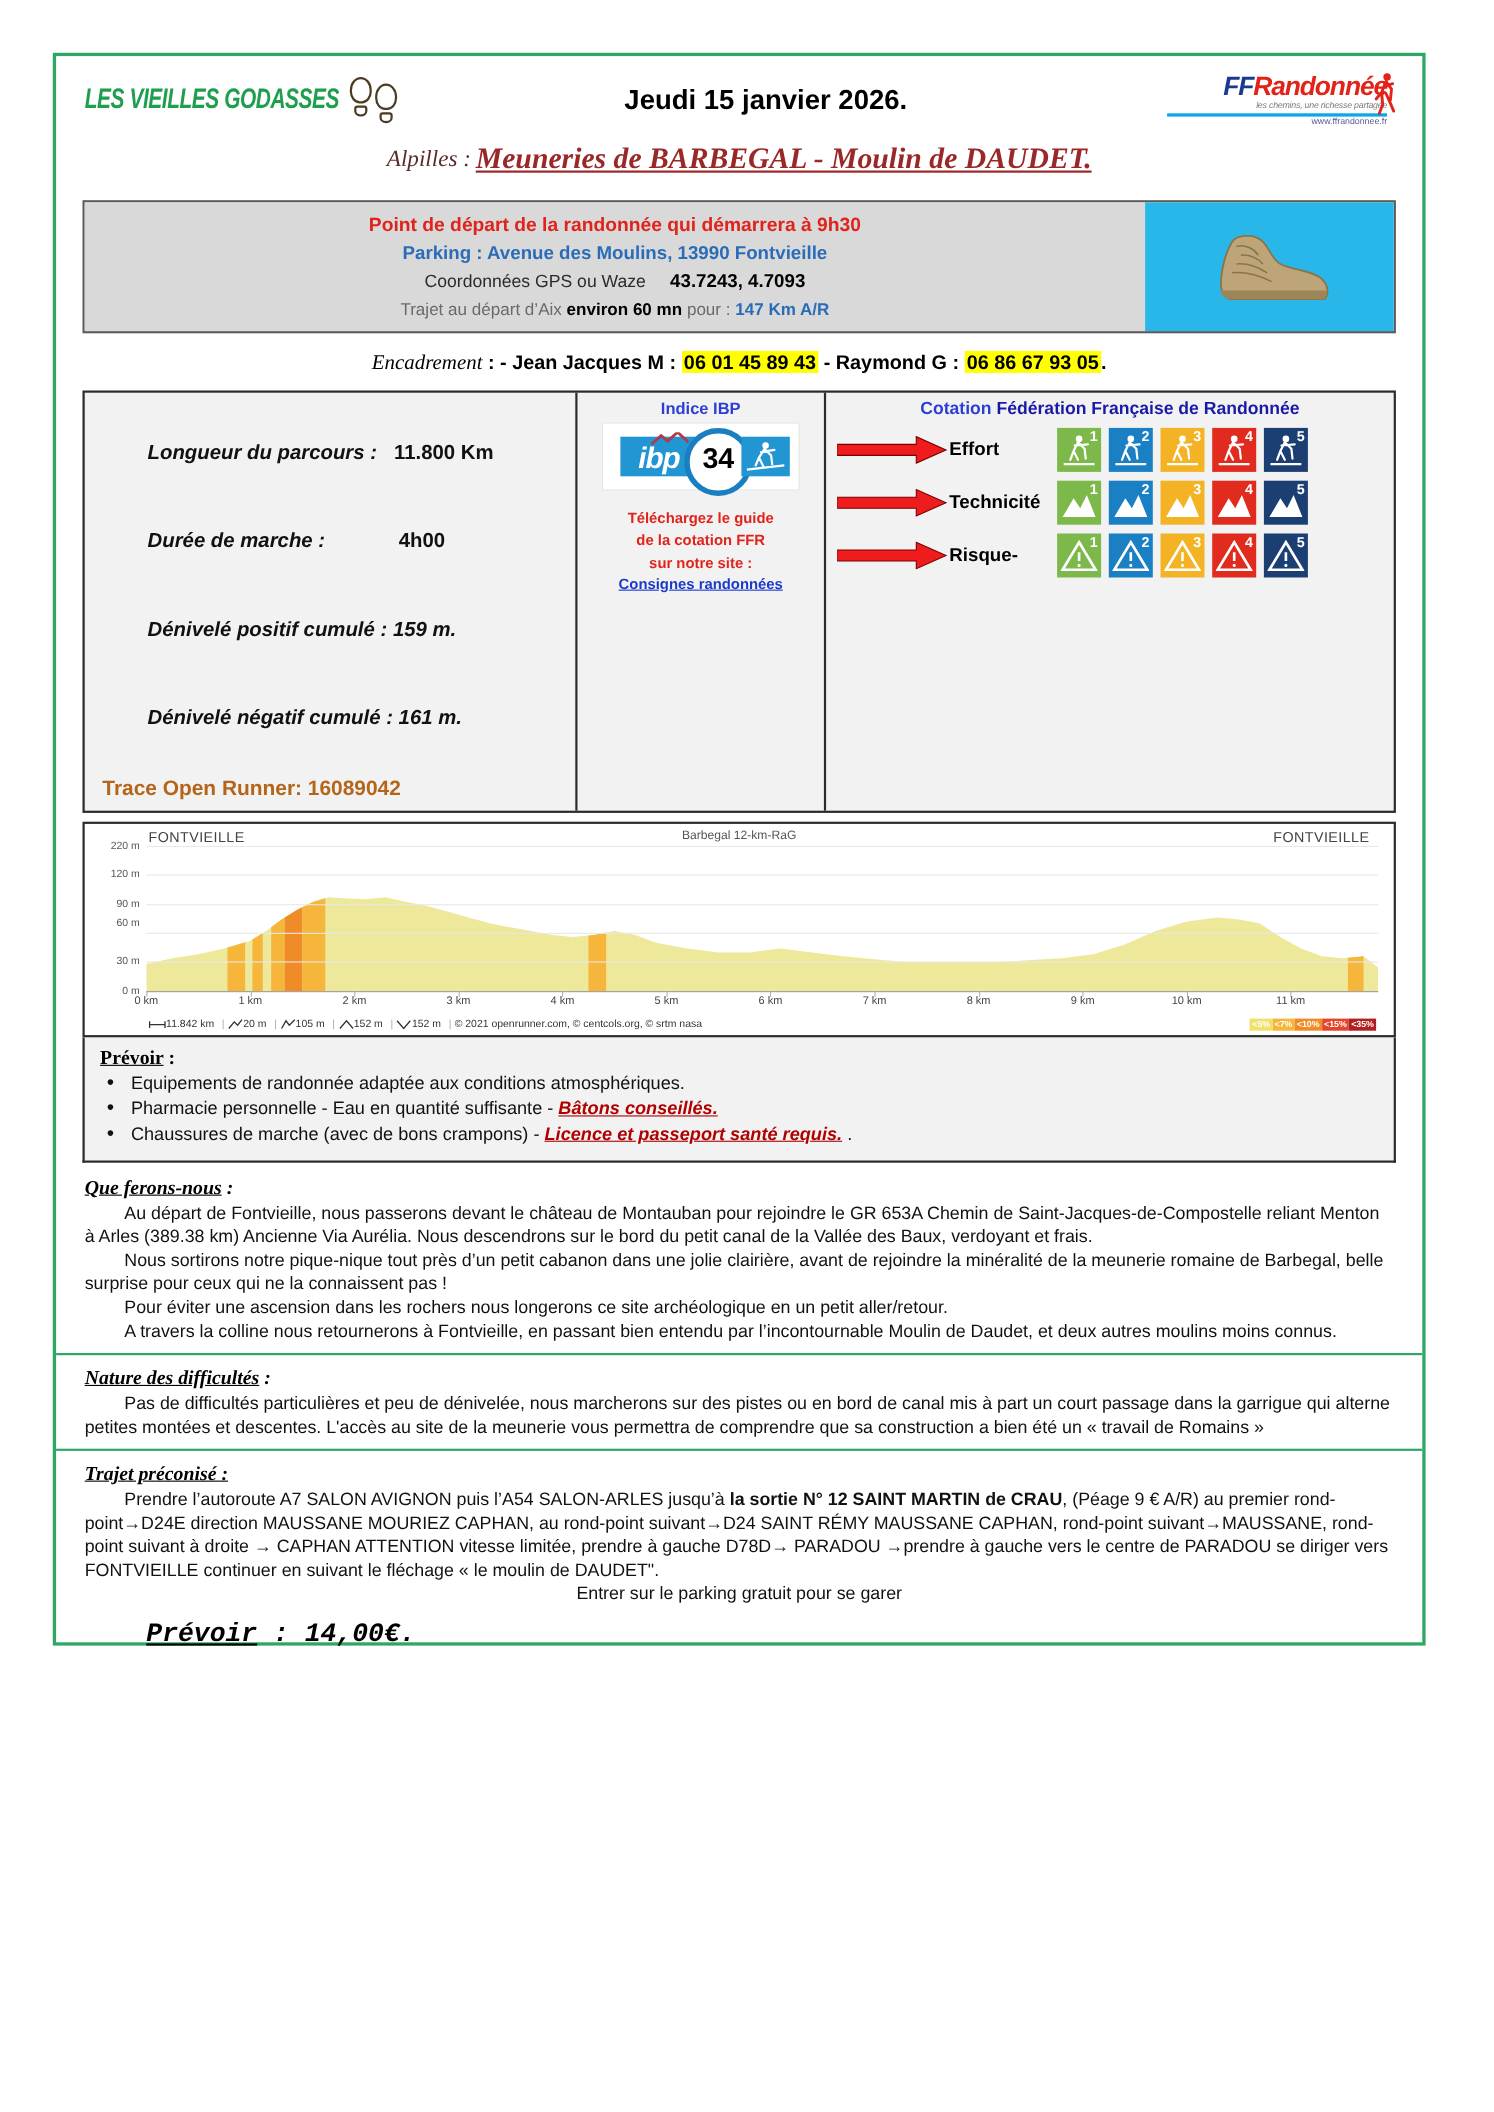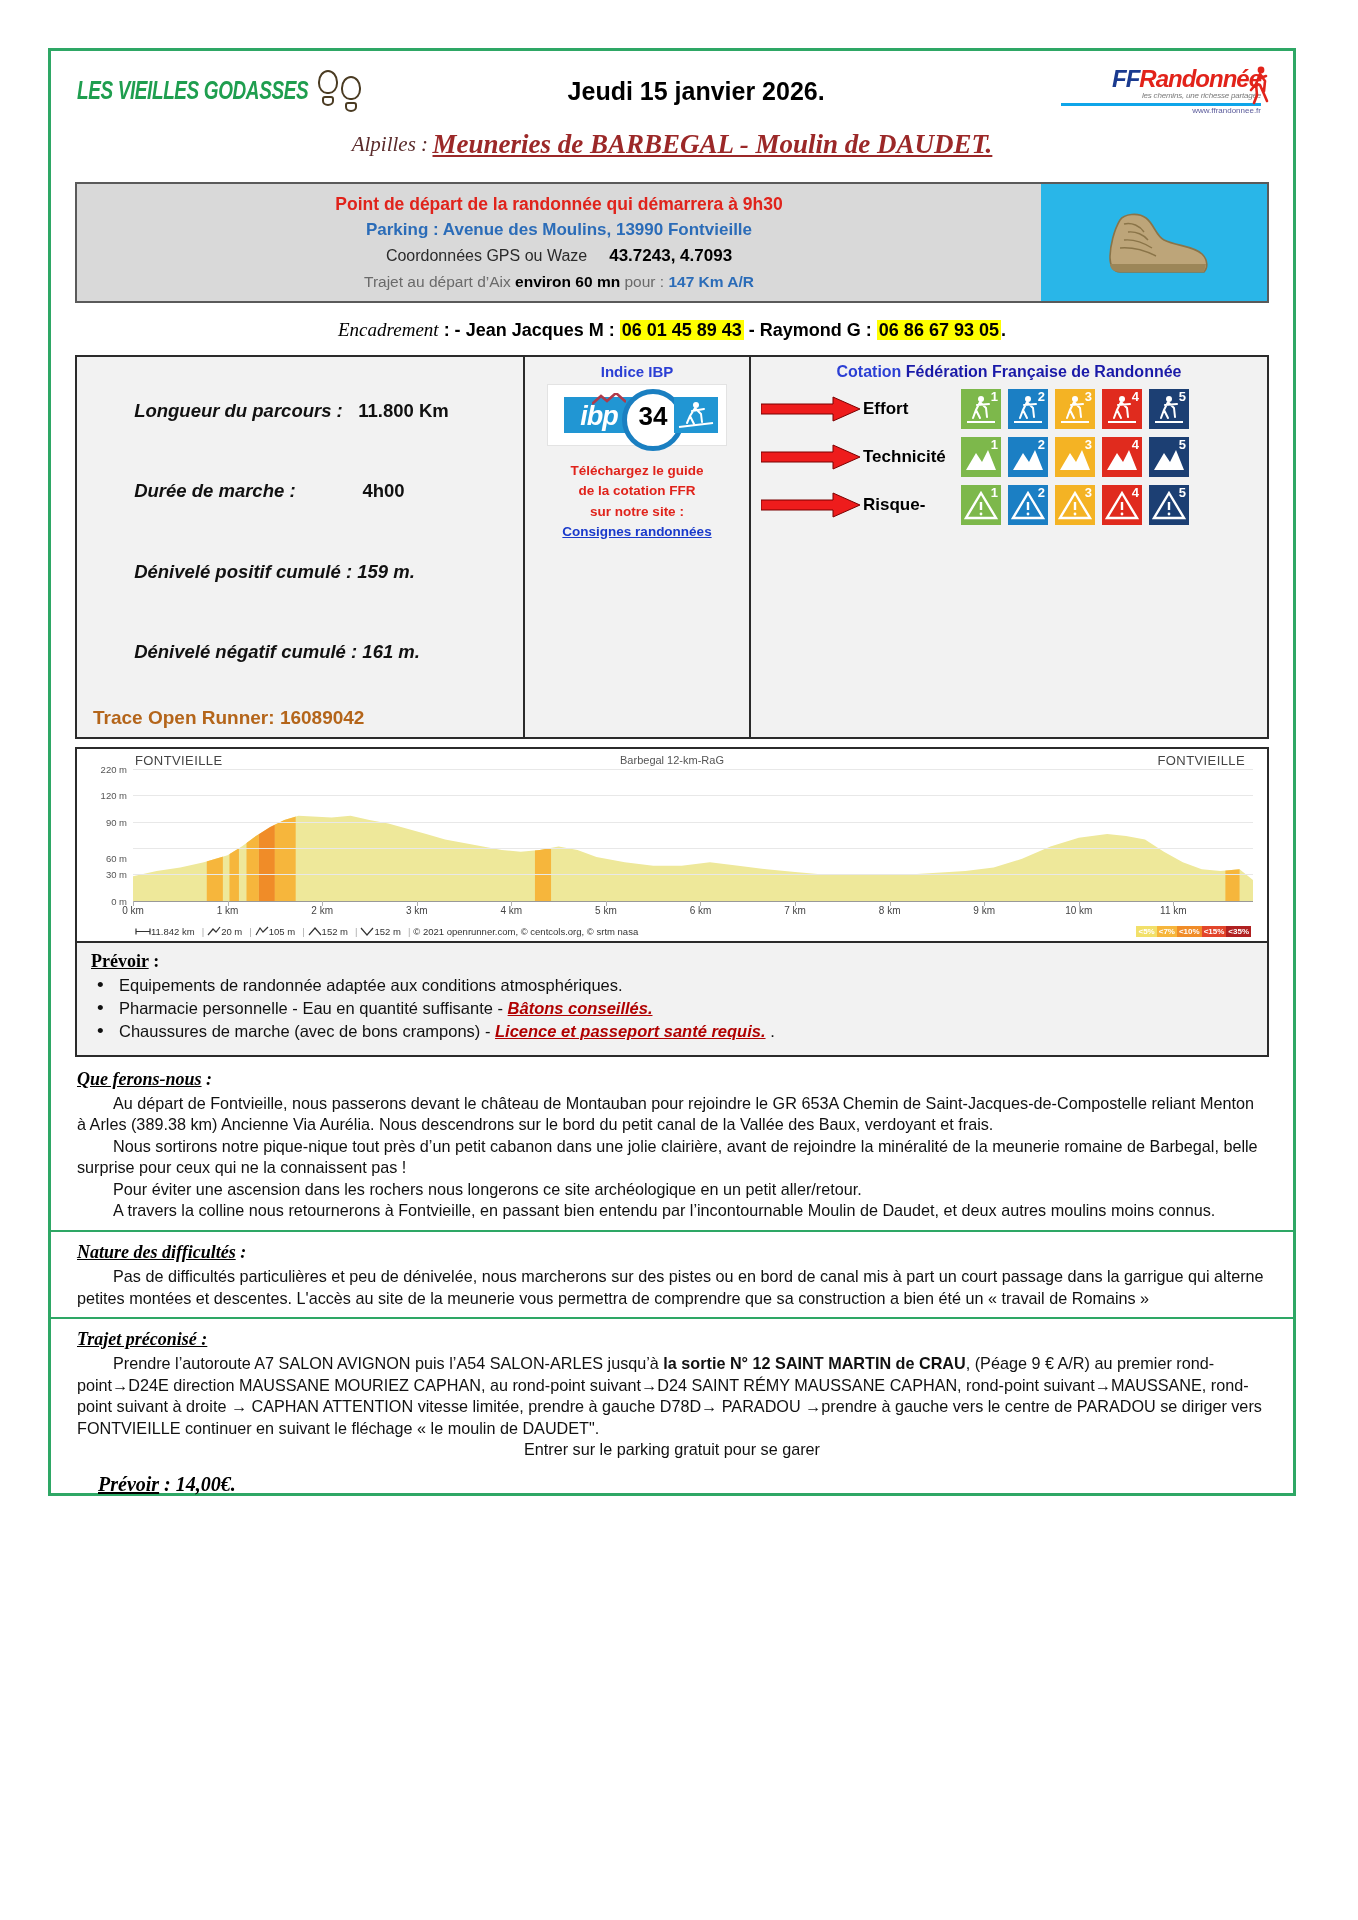--- a/index.html
+++ b/index.html
@@ -233,22 +233,22 @@
     font-family:"Liberation Serif",serif;color:#000;
   }
   .sect h3 u{text-decoration:underline;}
   .sect p{
     margin:0;font-size:16.2px;line-height:1.33;color:#111;
     font-family:"Liberation Sans",sans-serif;
   }
   .indent{display:inline-block;width:36px;}
   .center{text-align:center;}
   .prevoir{
-    margin-top:12px;font-family:Liberation Serif, serif;
-    font-size:20px;font-weight:bold;font-style:italic;margin-left:21px;
+    margin-top:12px;font-family:Liberation Mono, monospace;
+    font-size:24px;font-weight:bold;font-style:italic;margin-left:56px;
   }
   .prevoir u{text-decoration:underline;}
 </style>
 </head>
 <body>
 
 <div class="page">
 
   <div class="hdr">
     <div class="logo-left">
@@ -517,21 +517,21 @@
             <rect x="125.78956257388954" y="0" width="16.078365141023497" height="132" fill="#f08c28"></rect>
             <rect x="141.86792771491304" y="0" width="20.807296064853887" height="132" fill="#f6b63c"></rect>
             <rect x="401.9591285255869" y="0" width="16.078365141023482" height="132" fill="#f6b63c"></rect>
             <rect x="1092.3830434048302" y="0" width="14.186792771491127" height="132" fill="#f6b63c"></rect>
           </g>
         </svg>
         <div class="ytick" style="top: 132px;">0 m</div>
         <div class="gridline" style="top: 105.6px;"></div>
         <div class="ytick" style="top: 105.6px;">30 m</div>
         <div class="gridline" style="top: 79.2px;"></div>
-        <div class="ytick" style="top: 89px;">60 m</div>
+        <div class="ytick" style="top: 70px;">60 m</div>
         <div class="gridline" style="top: 52.8px;"></div>
         <div class="ytick" style="top: 52.8px;">90 m</div>
         <div class="gridline" style="top: 26.4px;"></div>
         <div class="ytick" style="top: 26.4px;">120 m</div>
         <div class="gridline" style="top: 0px;"></div>
         <div class="ytick" style="top: 0px;">220 m</div>
         <div class="gridline" style="top: 132px; background: rgb(153, 153, 153);"></div>
         <div class="xmark" style="left: 0px;"></div>
         <div class="xtick" style="left: 0px;">0 km</div>
         <div class="xmark" style="left: 94.5786px;"></div>

